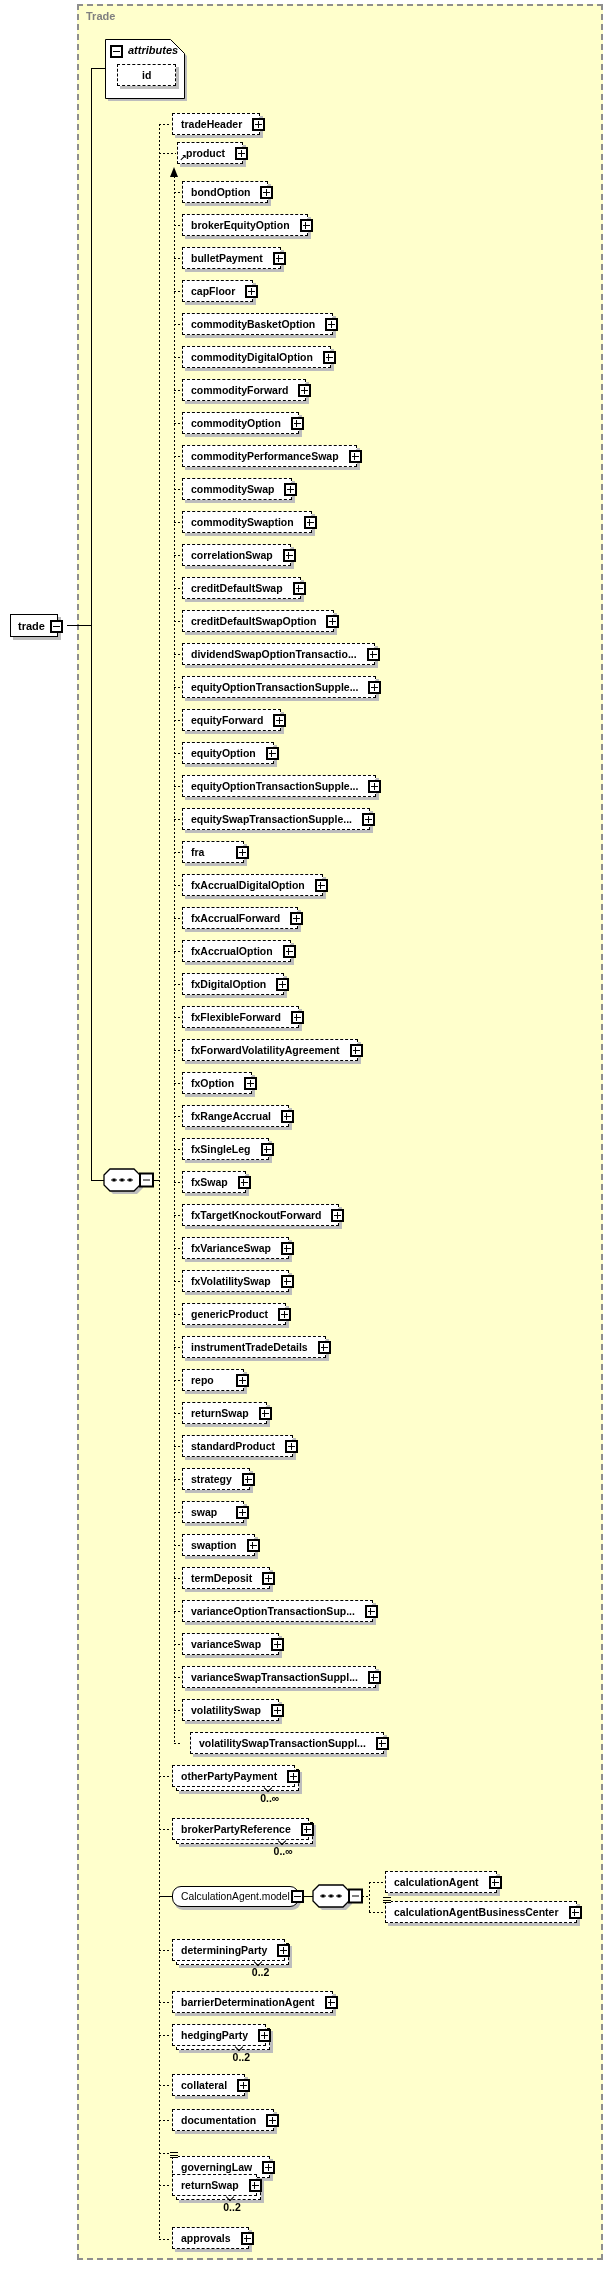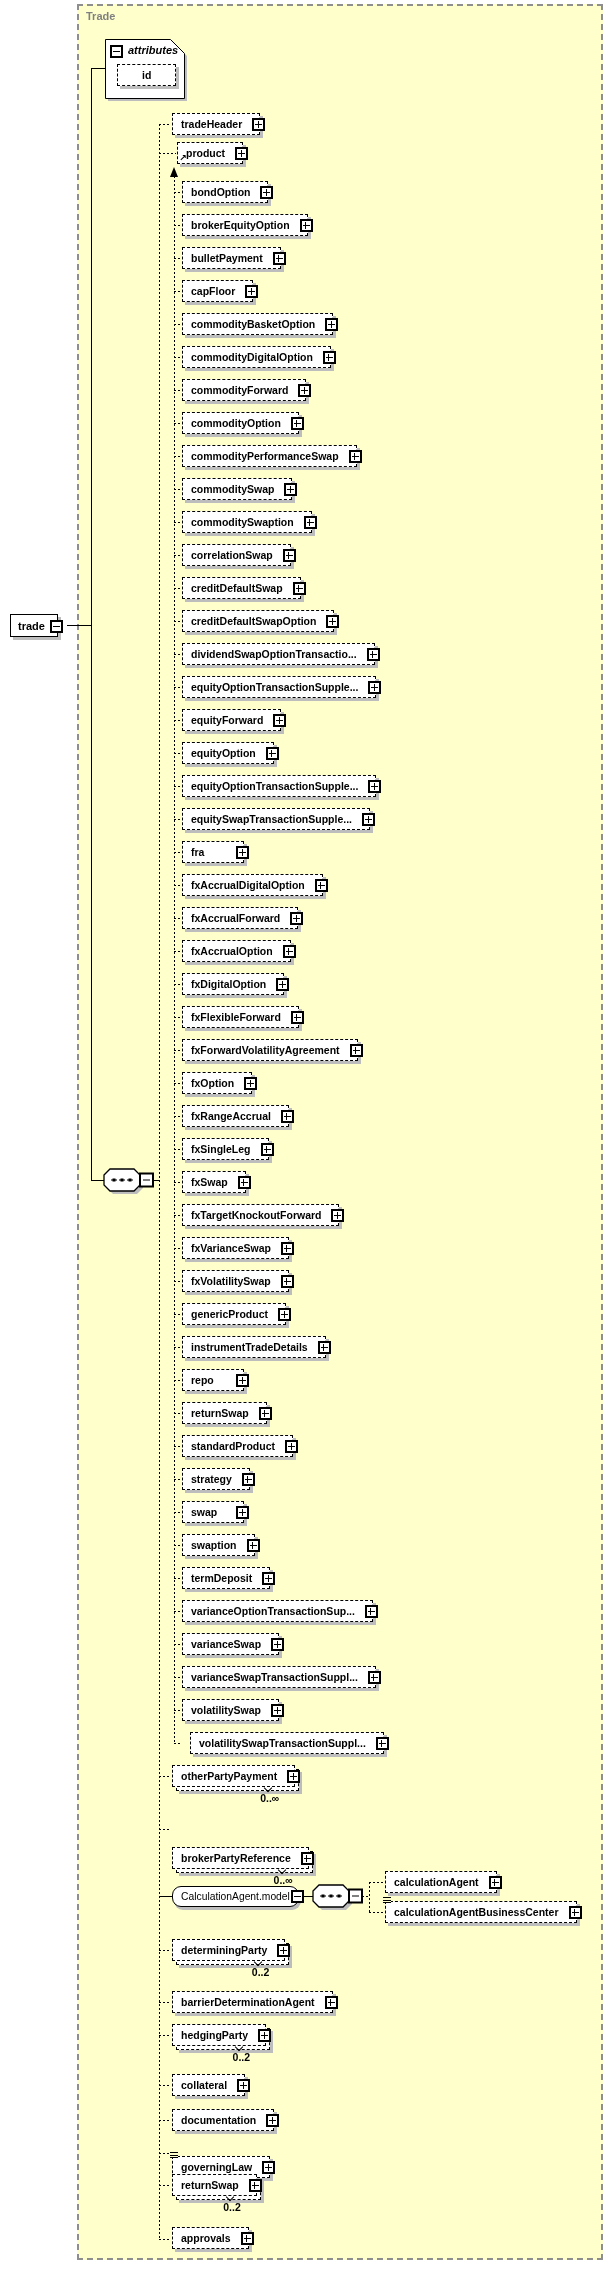--- a/index.html
+++ b/index.html
@@ -370,21 +370,21 @@
           <span class="pm plus"></span>
         </div></div>
       <div class="node" style="left: 182px; top: 1732px; padding-left: 8px;"><div class="ebox">
           <span class="lbl">volatilitySwapTransactionSuppl...</span>
           <span class="pm plus"></span>
         </div></div>
       <div class="node multi" style="left: 172px; top: 1765px;"><div class="stack"></div><div class="ebox">
           <span class="lbl">otherPartyPayment</span>
           <span class="pm plus"></span>
         </div><span class="chev"></span><div class="occurs">0..∞</div></div>
-      <div class="node multi" style="left: 172px; top: 1818px; margin-top: 29px;"><div class="stack"></div><div class="ebox">
+      <div class="node multi" style="left: 172px; top: 1818px;"><div class="stack"></div><div class="ebox">
           <span class="lbl">brokerPartyReference</span>
           <span class="pm plus"></span>
         </div><span class="chev"></span><div class="occurs">0..∞</div></div>
       <div class="node" style="left: 172px; top: 1886px;"><div class="mbox">
           <span>CalculationAgent.model</span>
           <span class="pm"></span>
         </div></div>
       <div class="node multi" style="left: 172px; top: 1939px;"><div class="stack"></div><div class="ebox">
           <span class="lbl">determiningParty</span>
           <span class="pm plus"></span>

